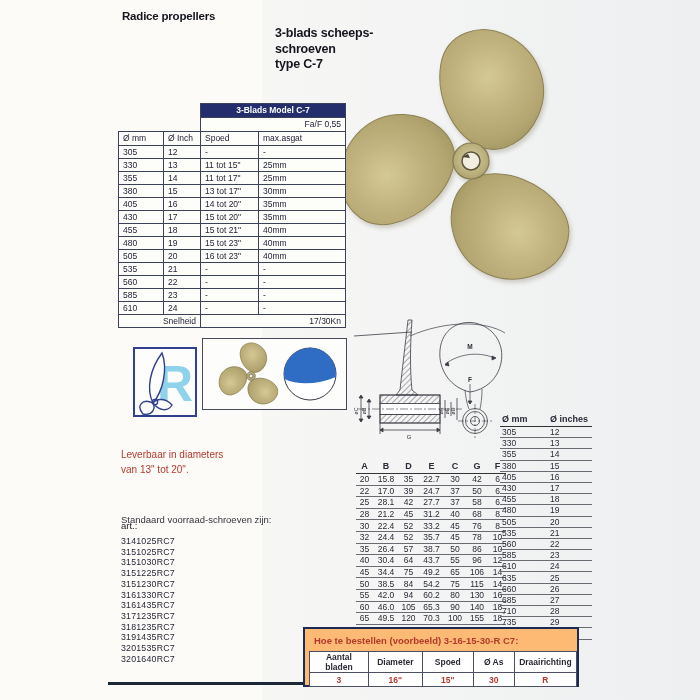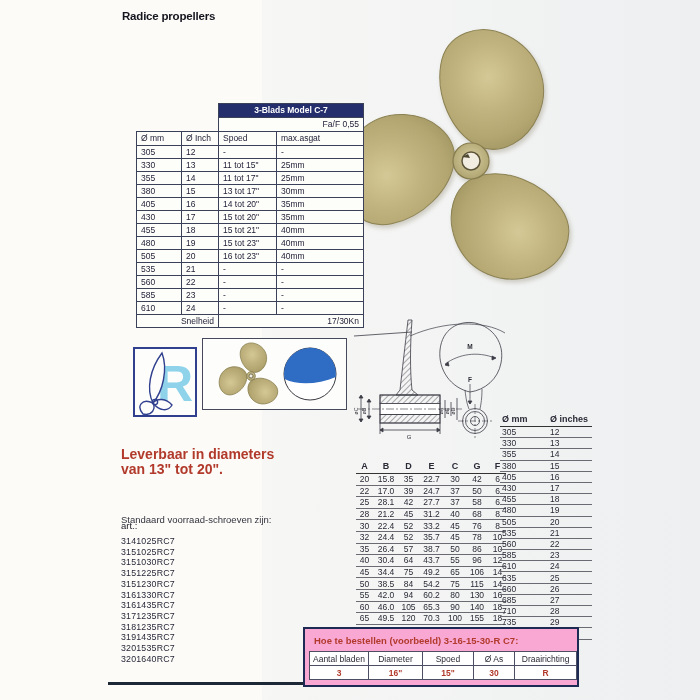--- a/index.html
+++ b/index.html
@@ -8,37 +8,37 @@
   .scan-tint{position:absolute;left:262px;top:0;width:438px;height:700px;
         background:linear-gradient(90deg,rgba(222,227,234,.18),rgba(216,223,232,.42));}
   .abs{position:absolute;}
 
   
   .brand{left:122px;top:10px;font-size:11.5px;font-weight:bold;letter-spacing:-.2px;color:#15151f;}
   .product-title{left:275px;top:26px;font-size:12.5px;font-weight:bold;line-height:15.5px;
         letter-spacing:-.2px;color:#15151f;white-space:pre-line;}
 
   
-  .main-table{left:136px;top:103px;border-collapse:collapse;table-layout:fixed;width:227px;
+  .main-table{left:118px;top:103px;border-collapse:collapse;table-layout:fixed;width:227px;
         font-size:8.5px;line-height:1;background:transparent;}
   .main-table td{border:1px solid #3b4158;padding:0 4px;height:12px;background:#fdfdfa;
         overflow:hidden;white-space:nowrap;color:#23233a;}
   .main-table td.ghost{border:none;background:transparent;}
   .main-table td.navy{background:#242e6c;color:#fff;text-align:center;font-weight:bold;height:13px;}
   .main-table td.center{text-align:right;}
   .main-table td.h13{height:13px;}
 
   
   .sample-box{left:202px;top:338px;width:143px;height:70px;border:1px solid #46485c;background:#fdfdfb;}
 
   
   .logo-box{left:133px;top:347px;width:60px;height:66px;border:2px solid #31408e;background:#fdfdfc;}
 
   
-  .avail{left:121px;top:447px;font-size:14px;font-weight:bold;color:#b23a2c;line-height:15px;}
+  .avail{left:121px;top:447px;font-size:10px;font-weight:normal;color:#b23a2c;line-height:15px;}
 
   
   .stock-intro{left:121px;top:506px;font-size:9.5px;color:#33333f;margin-top:8px;}
   .art-label{left:121px;top:520px;font-size:9.5px;font-weight:normal;color:#23232f;}
   .articles{left:121px;top:536px;font-size:8.8px;font-weight:normal;color:#28283a;line-height:10.7px;letter-spacing:.2px;}
 
   
   .dia-table{left:500px;top:414px;border-collapse:collapse;font-size:8.5px;color:#2a2a36;}
   .dia-table th{font-weight:bold;text-align:left;border-bottom:1.4px solid #333;padding:0 2px 2px 2px;font-size:9px;}
   .dia-table td{border-bottom:1px solid #6a6a72;padding:0 2px;height:10.2px;line-height:10px;}
@@ -47,37 +47,40 @@
 
   
   .dim-table{left:356px;top:461px;border-collapse:collapse;font-size:8.5px;color:#2a2a36;table-layout:fixed;width:136px;}
   .dim-table th{font-weight:bold;border-bottom:1.4px solid #333;padding:0 1px 2px 1px;text-align:center;font-size:9px;}
   .dim-table td{border-bottom:1px solid #6a6a72;padding:0 1px;height:10.6px;line-height:10px;text-align:center;}
 
   
   .divider{left:108px;top:682px;width:197px;height:3px;background:#1d2836;}
 
   
-  .order-box{left:303px;top:627px;width:276px;height:60px;border:2.5px solid #1d2a54;background:#f9a8d4;box-sizing:border-box;}
+  .order-box{left:303px;top:627px;width:276px;height:60px;border:2.5px solid #1d2a54;background:#fdba74;box-sizing:border-box;}
   .order-title{position:absolute;left:9px;top:6px;font-size:9.5px;font-weight:bold;color:#b23a2c;}
   .order-table{position:absolute;left:4px;top:22px;border-collapse:collapse;font-size:8.5px;color:#2a2a36;}
-  .order-table td{border:1px solid #4c4f63;background:#fff;text-align:center;height:13px;padding:0 2px;}
+  .order-table td{border:1px solid #4c4f63;background:#fff;text-align:center;height:13px;padding:0 2px;font-weight:bold;}
   .order-table tr.vals td{color:#b23a2c;font-weight:bold;}
   .ow0{width:58px}.ow1{width:51px}.ow2{width:49px}.ow3{width:40px}.ow4{width:58px}
 
   svg text{font-family:"Liberation Sans",sans-serif;}
   .prop-photo{filter:drop-shadow(2px 3px 2px rgba(110,100,70,.28));}
 </style>
 </head>
 <body>
 
 <div class="page">
   <div class="scan-tint abs"></div>
 
   <div class="brand abs">Radice propellers</div>
+  <div class="product-title abs">3-blads scheeps-
+schroeven
+type C-7</div>
 
   <svg class="abs prop-photo" style="left:330px;top:18px;" width="315" height="298" viewBox="0 0 315 298">
     <defs>
       <radialGradient id="brass" cx="45%" cy="40%" r="75%">
         <stop offset="0%" stop-color="#d4c996"></stop>
         <stop offset="40%" stop-color="#c1b37f"></stop>
         <stop offset="70%" stop-color="#b3a671"></stop>
         <stop offset="100%" stop-color="#9a8f5c"></stop>
       </radialGradient>
       <radialGradient id="brassHub" cx="50%" cy="45%" r="65%">

